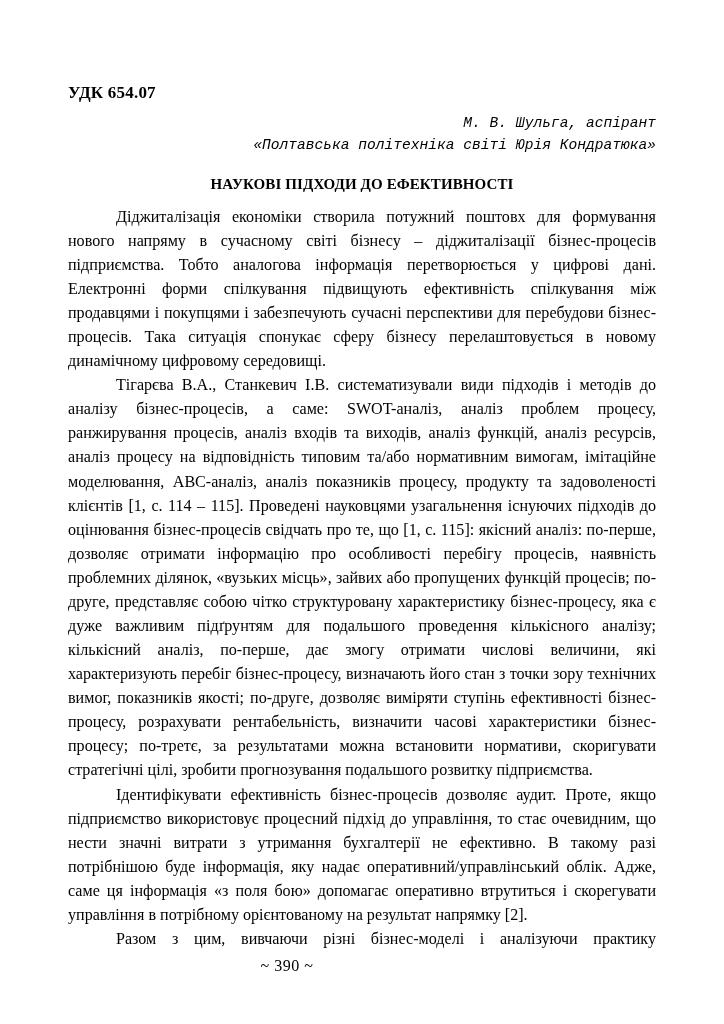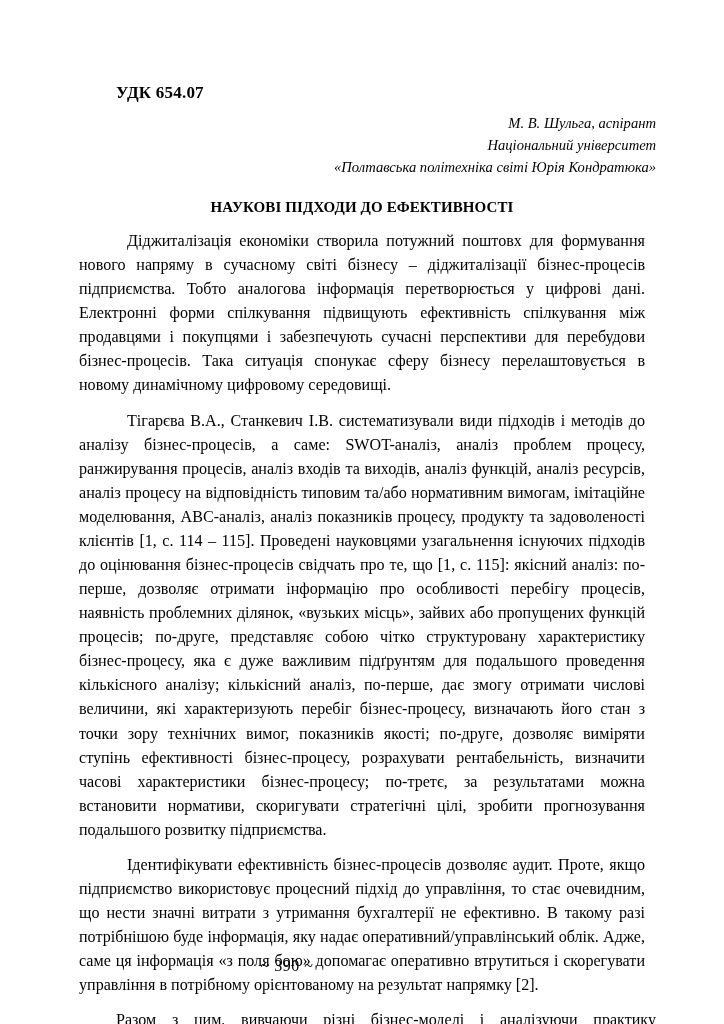--- a/index.html
+++ b/index.html
@@ -32,33 +32,33 @@
     width: 588px;
   }
 
   
   .udc {
     font-size: 17px;
     font-weight: bold;
     letter-spacing: 0.2px;
     margin-top: 84px;
     line-height: 1.1;
-    margin-left: 48px;
   }
 
   
   .authors {
     text-align: right;
     font-style: italic;
     font-size: 14.6px;
     line-height: 1.53;
     margin-top: 9px;
   }
   .authors div {
     white-space: nowrap;
+    font-family: Liberation Mono, monospace;
   }
 
   
   .title {
     text-align: center;
     font-weight: bold;
     font-size: 15px;
     line-height: 1.42;
     margin-top: 18px;
     letter-spacing: 0.1px;
@@ -68,21 +68,21 @@
   
   .body-text {
     margin-top: 9px;
     font-size: 16.1px;
     line-height: 1.497;
     text-align: justify;
     text-justify: inter-word;
     hyphens: none;
   }
   .body-text p {
-    margin: 11px;
+    margin: 0;
     text-indent: 48px;
     text-align: justify;
   }
 
   
   .force-justify-line {
     display: block;
     text-align: justify;
     text-indent: 48px;
   }
@@ -108,21 +108,20 @@
 <body>
 
 <div class="page">
 
   <div class="content">
 
     <div class="udc">УДК 654.07</div>
 
     <div class="authors">
       <div>М. В. Шульга, аспірант</div>
-      <div>Національний університет</div>
       <div>«Полтавська політехніка світі Юрія Кондратюка»</div>
     </div>
 
     <div class="title">
       <div>НАУКОВІ ПІДХОДИ ДО ЕФЕКТИВНОСТІ</div>
     </div>
 
     <div class="body-text">
       <p>Діджиталізація економіки створила потужний поштовх для формування нового напряму в сучасному світі бізнесу – діджиталізації бізнес-процесів підприємства. Тобто аналогова інформація перетворюється у цифрові дані. Електронні форми спілкування підвищують ефективність спілкування між продавцями і покупцями і забезпечують сучасні перспективи для перебудови бізнес-процесів. Така ситуація спонукає сферу бізнесу перелаштовується в новому динамічному цифровому середовищі.</p>
       <p>Тігарєва В.А., Станкевич І.В. систематизували види підходів і методів до аналізу бізнес-процесів, а саме: SWOT-аналіз,  аналіз проблем процесу, ранжирування процесів, аналіз входів та виходів, аналіз функцій, аналіз ресурсів, аналіз процесу на відповідність типовим та/або нормативним вимогам, імітаційне моделювання, АВС-аналіз, аналіз показників процесу, продукту та задоволеності клієнтів [1, с. 114 –  115]. Проведені науковцями узагальнення існуючих підходів до оцінювання бізнес-процесів свідчать про те, що [1, с. 115]: якісний аналіз: по-перше, дозволяє отримати інформацію про особливості перебігу процесів, наявність проблемних ділянок, «вузьких місць», зайвих або пропущених функцій процесів; по-друге, представляє собою чітко структуровану характеристику бізнес-процесу, яка є дуже важливим підґрунтям для подальшого проведення кількісного аналізу; кількісний аналіз, по-перше, дає змогу отримати числові величини, які характеризують перебіг бізнес-процесу, визначають його стан з точки зору технічних вимог, показників якості; по-друге, дозволяє виміряти ступінь ефективності бізнес-процесу, розрахувати рентабельність, визначити часові характеристики бізнес-процесу; по-третє, за результатами можна встановити нормативи, скоригувати стратегічні цілі, зробити прогнозування подальшого розвитку підприємства.</p>

